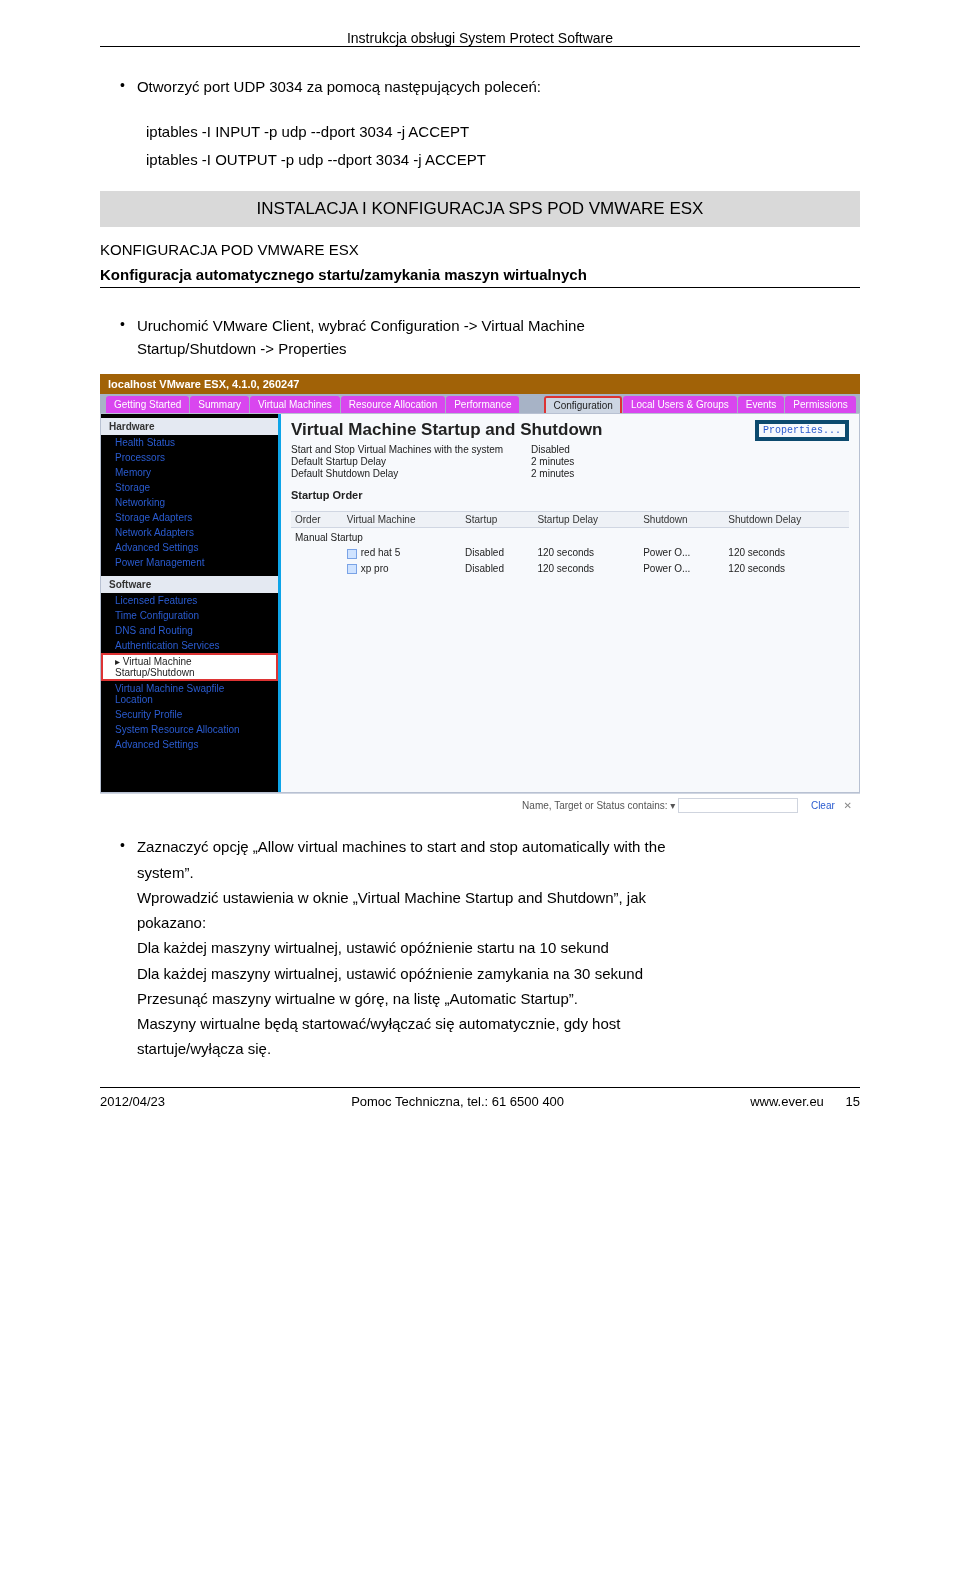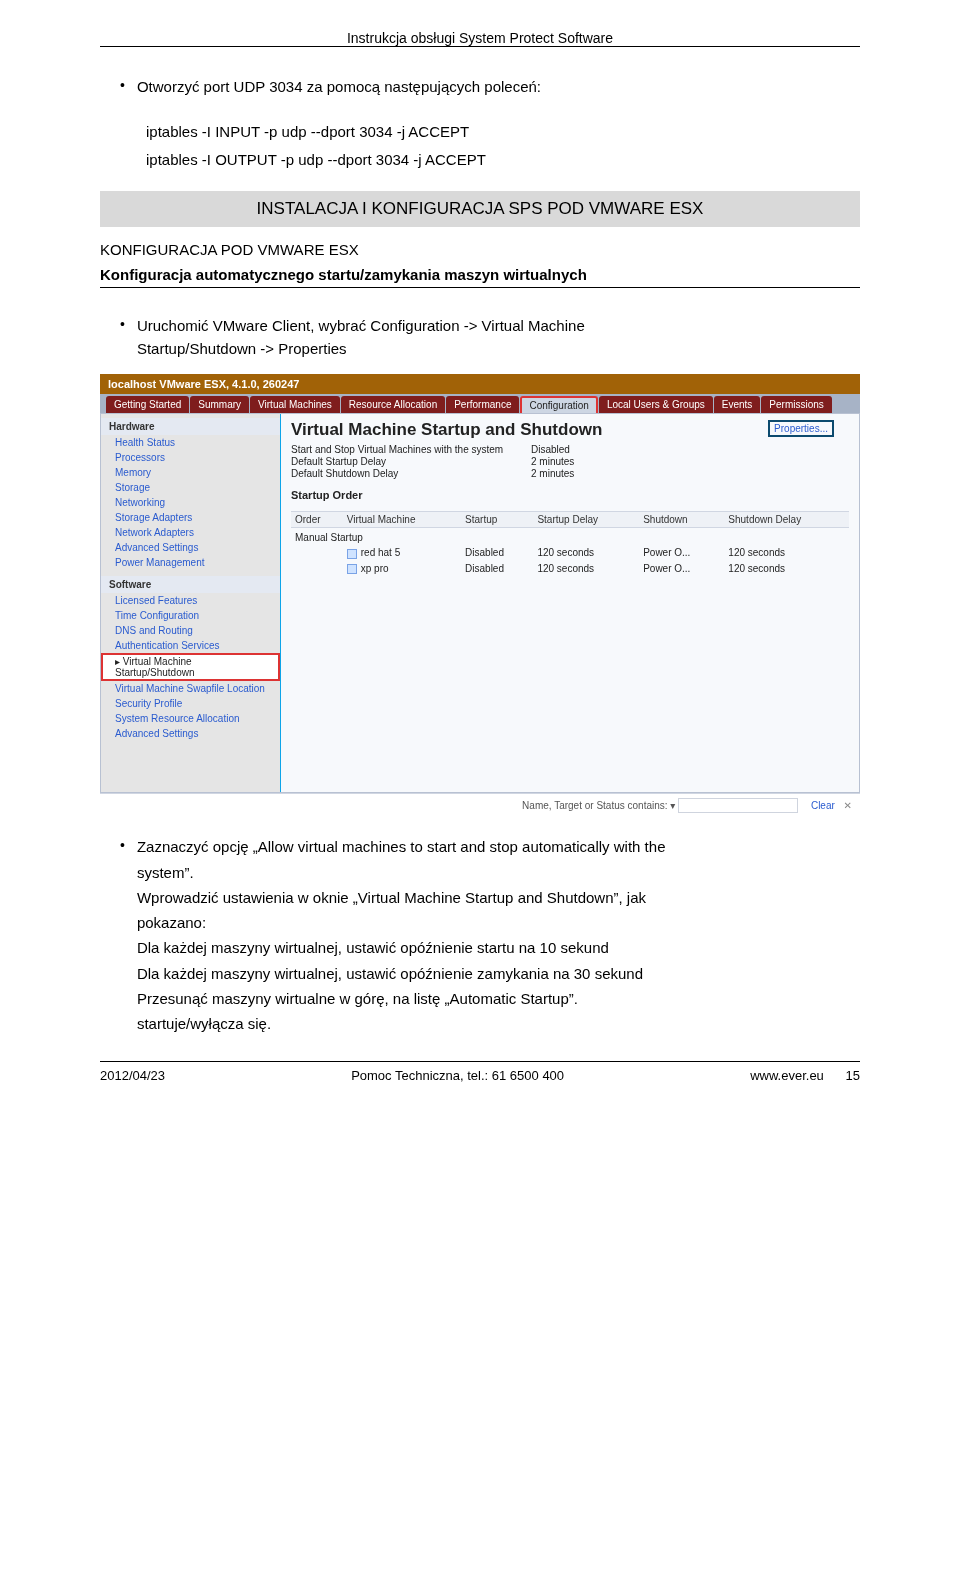--- a/index.html
+++ b/index.html
@@ -82,42 +82,43 @@
   }
   .vm-tabs {
     background: #a7b3c6;
     display: flex;
     align-items: flex-end;
     padding: 2px 0 0 6px;
     gap: 1px;
     font-size: 10px;
   }
   .vm-tab {
-    background: #7f1d1d;
+    background: #d946ef;
     color: #fff;
     padding: 3px 8px 3px 8px;
     border-radius: 3px 3px 0 0;
   }
   .vm-tab.active {
     background: #cdd6e3;
     color: #222;
     border: 2px solid #d33;
     border-bottom: none;
     padding: 2px 7px 2px 7px;
+    margin-left: 24px;
   }
   .vm-body {
     display: flex;
     border: 1px solid #b8c1d2;
     background: #f7f9fc;
     min-height: 380px;
   }
   .vm-side {
     width: 180px;
-    background: #e5e5e5;
-    border-right: 1px solid #0ea5e9;
+    background: #000000;
+    border-right: 3px solid #0ea5e9;
     padding: 4px 0;
   }
   .vm-side-head {
     background: #e4e9f2;
     color: #333;
     font-weight: bold;
     padding: 3px 8px;
     font-size: 10px;
   }
   .vm-side-item {
@@ -131,26 +132,27 @@
     background: #fff;
     padding: 1px 12px;
   }
   .vm-main {
     flex: 1;
     padding: 6px 10px;
     position: relative;
   }
   .vm-prop-link {
     position: absolute;
-    right: 25px;
+    right: 10px;
     top: 6px;
-    border: 2px solid #0c4a6e;
+    border: 4px solid #0c4a6e;
     padding: 1px 4px;
     color: #2a5bcf;
     font-size: 10px;
+    font-family: Liberation Mono, monospace;
   }
   .vm-main h4 {
     font-size: 17px;
     font-weight: bold;
     margin-bottom: 4px;
     color: #222;
   }
   .vm-kv {
     display: flex;
     font-size: 10px;
@@ -353,20 +355,21 @@
   <div class="bullet-row">
     <span class="bullet-dot">•</span>
     <div class="long-block">
       <p class="bullet-text">Zaznaczyć opcję „Allow virtual machines to start and stop automatically with the</p>
       <p class="bullet-text">system”.</p>
       <p class="bullet-text">Wprowadzić ustawienia w oknie „Virtual Machine Startup and Shutdown”, jak</p>
       <p class="bullet-text">pokazano:</p>
       <p class="bullet-text">Dla każdej maszyny wirtualnej, ustawić opóźnienie startu na 10 sekund</p>
       <p class="bullet-text">Dla każdej maszyny wirtualnej, ustawić opóźnienie zamykania na 30 sekund</p>
       <p class="bullet-text">Przesunąć maszyny wirtualne w górę, na listę „Automatic Startup”.</p>
+      <p class="bullet-text">Maszyny wirtualne będą startować/wyłączać się automatycznie, gdy host</p>
       <p class="bullet-text">startuje/wyłącza się.</p>
     </div>
   </div>
 
   <hr class="footer-rule">
   <div class="footer">
     <span>2012/04/23</span>
     <span>Pomoc Techniczna, tel.: 61 6500 400</span>
     <span>
       <span>www.ever.eu</span>

